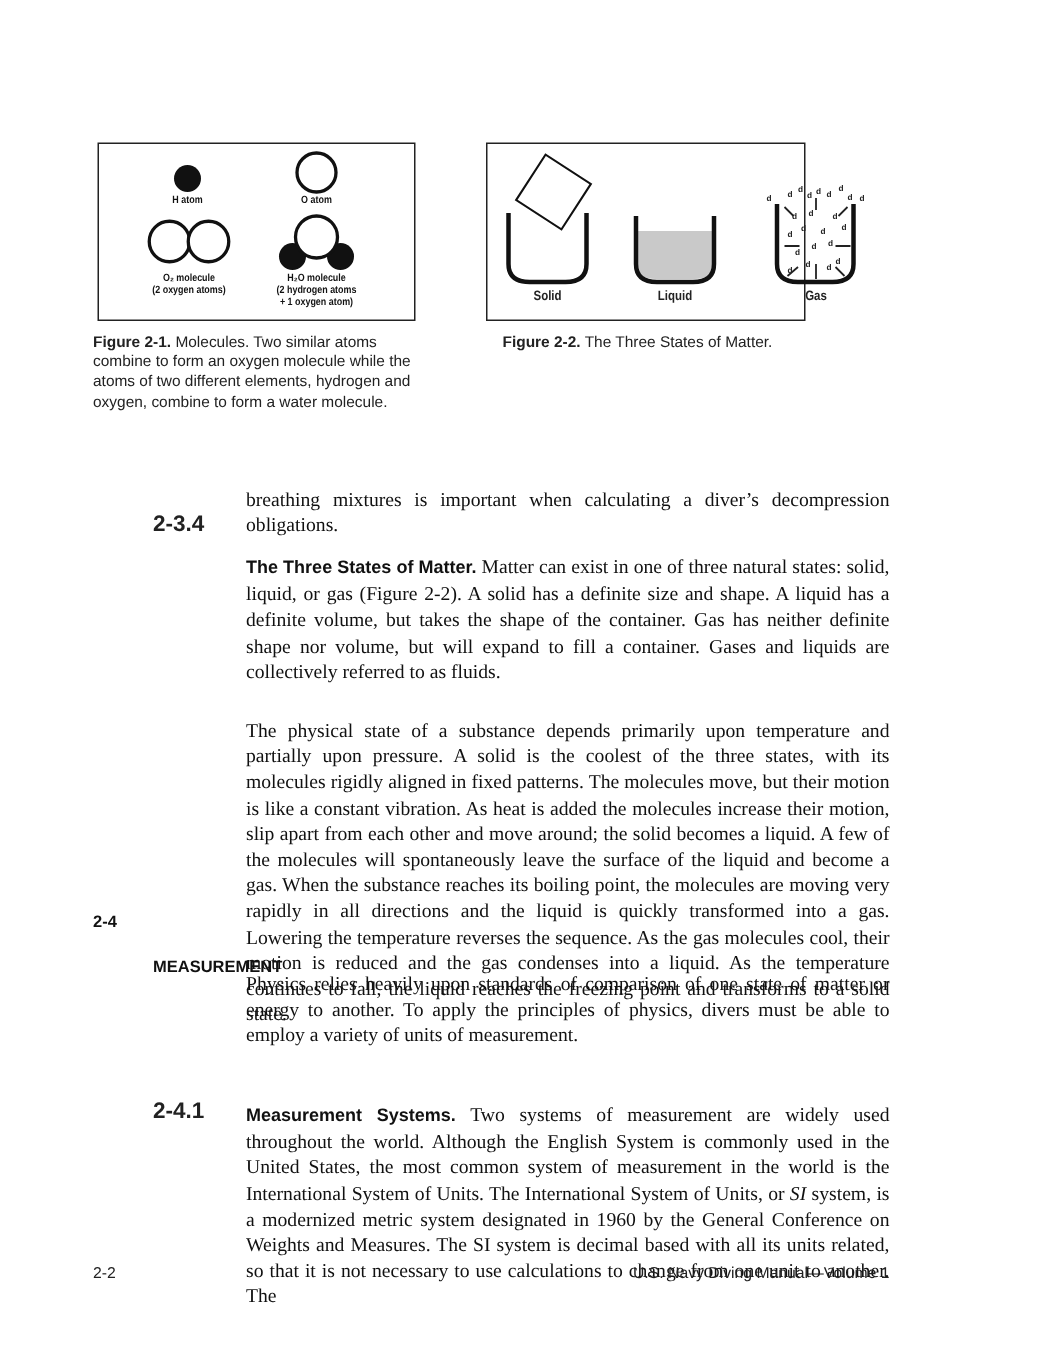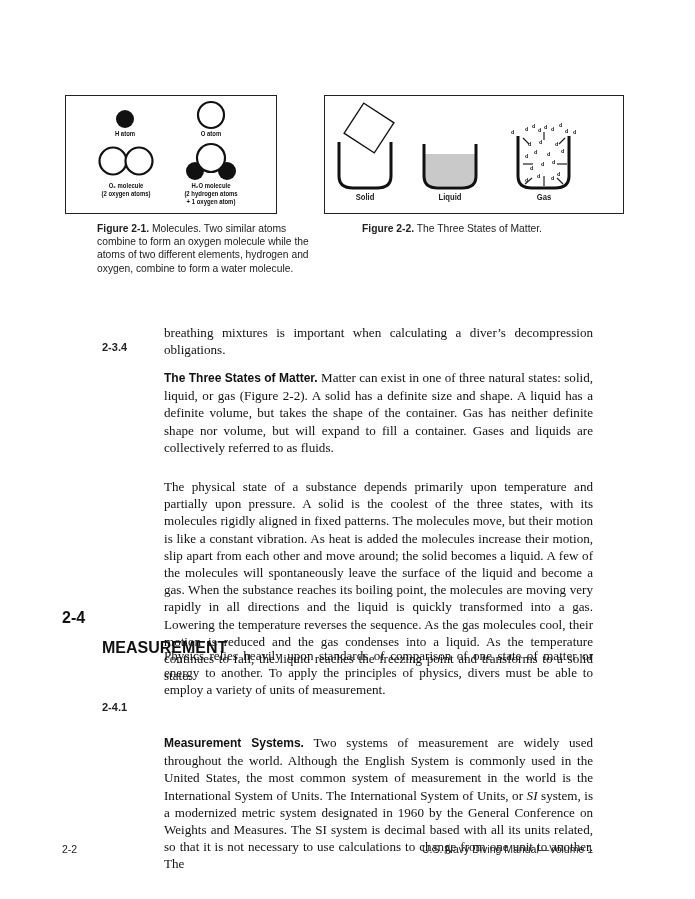--- a/index.html
+++ b/index.html
@@ -4,23 +4,23 @@
 <style>
   html, body { margin:0; padding:0; background:#ffffff; }
   body { width:695px; height:899px; position:relative; overflow:hidden; color:#111; }
   .fig-box { position:absolute; border:1.5px solid #222; box-sizing:border-box; background:#fff; }
   .caption { position:absolute; font-family:"Liberation Sans", sans-serif; font-size:10.3px; line-height:13.2px; color:#222; }
   .caption b { font-weight:bold; }
   .fig-label { position:absolute; font-family:"Liberation Sans", sans-serif; font-size:7px; line-height:8px; text-align:center; color:#111; font-weight:bold; transform:scaleX(0.85); }
   .state-label { position:absolute; font-family:"Liberation Sans", sans-serif; font-size:9px; font-weight:bold; text-align:center; width:60px; color:#222; transform:scaleX(0.85); }
   .body-text { position:absolute; left:164px; width:429px; font-family:"Liberation Serif", serif; font-size:13.1px; line-height:17.2px; text-align:justify; color:#111;margin-top:32px; }
   .body-text p { margin:0; }
-  .sec-num { position:absolute; font-family:"Liberation Sans", sans-serif; font-weight:bold; font-size:11px; color:#222; }
+  .sec-num { position:absolute; font-family:"Liberation Sans", sans-serif; font-weight:bold; font-size:15px; color:#222; }
   .run-head { font-family:"Liberation Sans", sans-serif; font-weight:bold; font-size:12px; }
-  .h2 { position:absolute; font-family:"Liberation Sans", sans-serif; font-weight:bold; font-size:16px; color:#111; }
+  .h2 { position:absolute; font-family:"Liberation Sans", sans-serif; font-weight:bold; font-size:11px; color:#111; }
   .footer { position:absolute; font-family:"Liberation Sans", sans-serif; font-weight:normal; font-size:10.5px; color:#222; }
 </style>
 </head>
 <body>
 
 <div class="fig-box" style="left:65px;top:95px;width:212px;height:119px;">
   <svg width="212" height="119" style="position:absolute;left:0;top:0;">
     <circle cx="59" cy="23" r="9" fill="#111"></circle>
     <circle cx="145" cy="19" r="13" fill="#fff" stroke="#111" stroke-width="2.2"></circle>
     <circle cx="47" cy="65" r="13.5" fill="#fff" stroke="#111" stroke-width="2.2"></circle>
@@ -35,21 +35,21 @@
     <div>O₂ molecule</div>
     <div>(2 oxygen atoms)</div>
   </div>
   <div class="fig-label" style="left:95px;top:86px;width:100px;">
     <div>H₂O molecule</div>
     <div>(2 hydrogen atoms</div>
     <div>+ 1 oxygen atom)</div>
   </div>
 </div>
 
-<div class="fig-box" style="left:324px;top:95px;width:300px;height:119px;">
+<div class="fig-box" style="left:324px;top:95px;width:213px;height:119px;">
   <svg width="265" height="119" style="position:absolute;left:0;top:0;">
 
     <path d="M14 46 L14 80 Q14 92 28 92 L52 92 Q66 92 66 80 L66 46" fill="none" stroke="#111" stroke-width="3"></path>
     <rect x="26" y="14" width="36" height="36" fill="#fff" stroke="#111" stroke-width="1.4" transform="rotate(33 44 32)"></rect>
 
     <path d="M100 58 L150 58 L150 80 Q150 90 138 90 L112 90 Q100 90 100 80 Z" fill="#c9c9c9"></path>
     <path d="M99 48 L99 80 Q99 92 113 92 L137 92 Q151 92 151 80 L151 48" fill="none" stroke="#111" stroke-width="3"></path>
 
     <path d="M193 40 L193 80 Q193 92 207 92 L230 92 Q244 92 244 80 L244 40" fill="none" stroke="#111" stroke-width="3"></path>
     <g fill="#222" font-family="Liberation Sans, sans-serif" font-size="5.5" font-weight="bold">
@@ -86,24 +86,24 @@
         <line x1="207" y1="82" x2="200" y2="88"></line>
       <line x1="232" y1="82" x2="238" y2="88"></line>
         <line x1="219" y1="44" x2="219" y2="36"></line>
     </g>
   </svg>
   <div class="state-label" style="left:10px;top:96px;">Solid</div>
   <div class="state-label" style="left:95px;top:96px;">Liquid</div>
   <div class="state-label" style="left:189px;top:96px;">Gas</div>
 </div>
 
-<div class="caption" style="left:62px;top:222px;width:225px;margin-left:35px;">
+<div class="caption" style="left:62px;top:222px;width:225px;">
   <b>Figure 2-1.</b><span> Molecules.  Two similar atoms combine to form an oxygen molecule while the atoms of two different elements, hydrogen and oxygen, combine to form a water molecule.</span>
 </div>
-<div class="caption" style="left:322px;top:222px;width:260px;text-align:center;">
+<div class="caption" style="left:335px;top:222px;width:260px;">
   <b>Figure 2-2.</b><span> The Three States of Matter.</span>
 </div>
 
 <div class="body-text" style="top:292px;">
   <p>breathing mixtures is important when calculating a diver’s decompression obligations.</p>
 </div>
 
 <div class="sec-num" style="left:102px;top:341px;">2-3.4</div>
 <div class="body-text" style="top:337px;">
   <p><span class="run-head">The Three States of Matter.</span><span> Matter can exist in one of three natural states: solid, liquid, or gas (Figure 2-2). A solid has a definite size and shape. A liquid has a definite volume, but takes the shape of the container. Gas has neither definite shape nor volume, but will expand to fill a container. Gases and liquids are collectively referred to as fluids.</span></p>
@@ -111,19 +111,19 @@
 <div class="body-text" style="top:446px;">
   <p>The physical state of a substance depends primarily upon temperature and partially upon pressure. A solid is the coolest of the three states, with its molecules rigidly aligned in fixed patterns. The molecules move, but their motion is like a constant vibration. As heat is added the molecules increase their motion, slip apart from each other and move around; the solid becomes a liquid. A few of the molecules will spontaneously leave the surface of the liquid and become a gas. When the substance reaches its boiling point, the molecules are moving very rapidly in all directions and the liquid is quickly transformed into a gas. Lowering the temperature reverses the sequence. As the gas molecules cool, their motion is reduced and the gas condenses into a liquid. As the temperature continues to fall, the liquid reaches the freezing point and transforms to a solid state.</p>
 </div>
 
 <div class="h2" style="left:62px;top:609px;">2-4</div>
 <div class="h2" style="left:102px;top:639px;">MEASUREMENT</div>
 <div class="body-text" style="top:615px;">
   <p>Physics relies heavily upon standards of comparison of one state of matter or energy to another. To apply the principles of physics, divers must be able to employ a variety of units of measurement.</p>
 </div>
 
-<div class="sec-num" style="left:102px;top:701px;">2-4.1</div>
+<div class="sec-num" style="left:102px;top:732px;">2-4.1</div>
 <div class="body-text" style="top:702px;">
   <p><span class="run-head">Measurement Systems.</span><span> Two systems of measurement are widely used throughout the world. Although the English System is commonly used in the United States, the most common system of measurement in the world is the International System of Units. The International System of Units, or </span><i>SI</i><span> system, is a modernized metric system designated in 1960 by the General Conference on Weights and Measures. The SI system is decimal based with all its units related, so that it is not necessary to use calculations to change from one unit to another. The</span></p>
 </div>
 
 <div class="footer" style="left:62px;top:843px;">2-2</div>
 <div class="footer" style="right:102px;top:843px;">U.S. Navy Diving Manual—Volume 1</div>
 
 </body></html>

